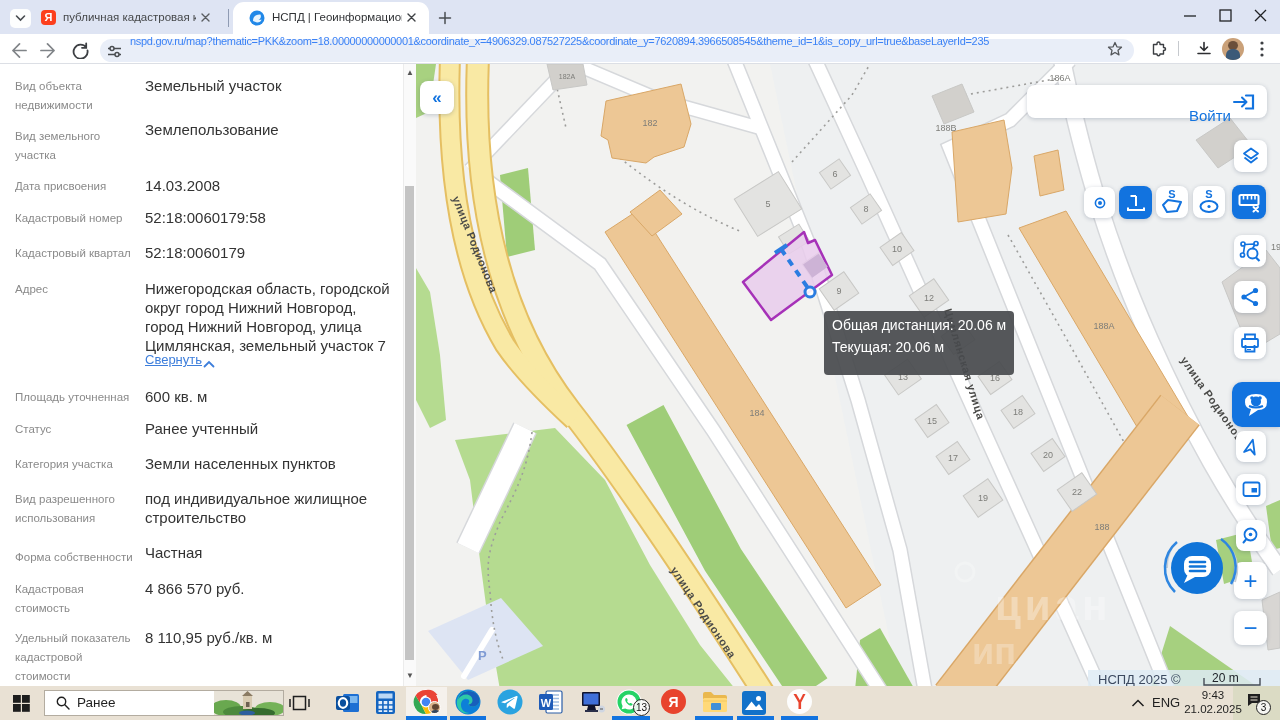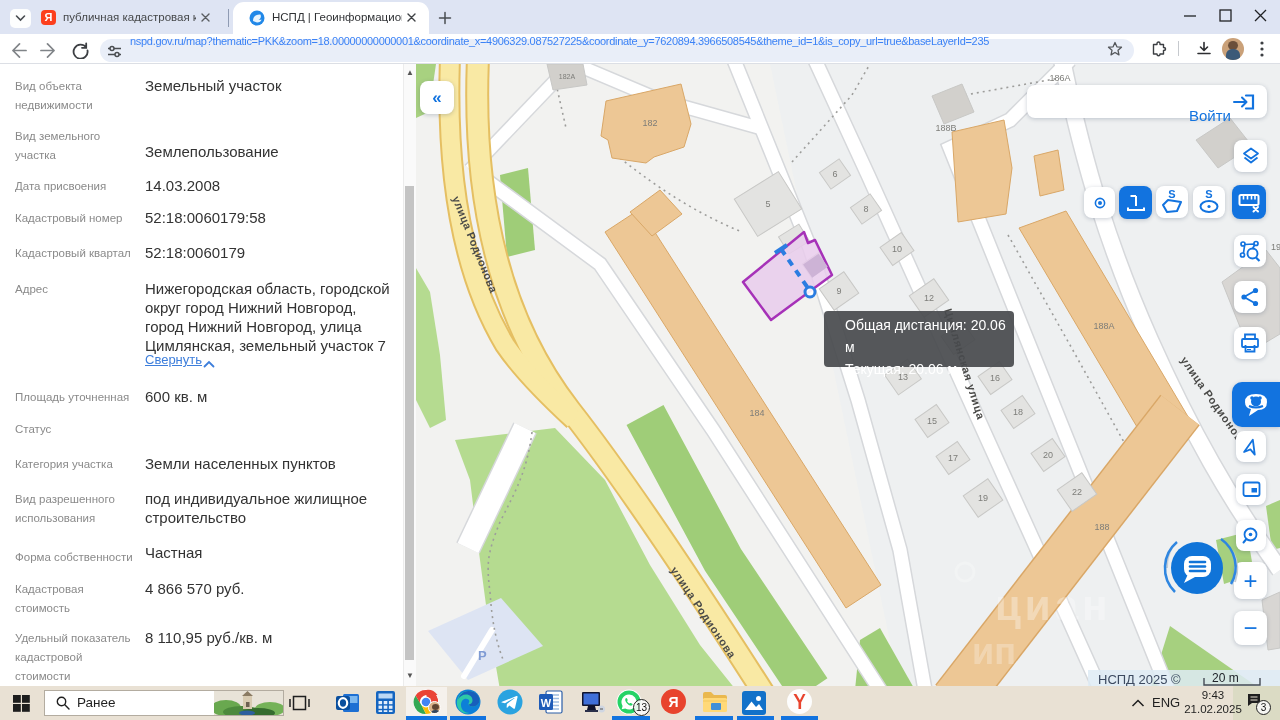--- a/index.html
+++ b/index.html
@@ -15,21 +15,21 @@
 
 #panel { position:absolute; left:0; top:64px; width:416px; height:622px; background:#ffffff; }
 .plabel { position:absolute; left:15px; font-size:11.5px; line-height:19px; color:#8a8a8a; }
 .pval { position:absolute; left:145px; font-size:15px; line-height:19px; color:#333333; width:260px; }
 #pscroll { position:absolute; left:403px; top:64px; width:13px; height:622px; background:#fafafa; border-left:1px solid #ececec; }
 #pthumb { position:absolute; left:405px; top:186px; width:9px; height:474px; background:#c4c4c4; }
 .sarrow { position:absolute; left:405px; width:10px; font-size:8px; color:#555; text-align:center; }
 
 .mapbtn { position:absolute; background:#fff; border-radius:8px; box-shadow:0 1px 4px rgba(40,60,90,0.25); display:flex; align-items:center; justify-content:center; }
 .mapbtn.blue { background:#1273df; }
-#tooltip { position:absolute; left:824px; top:311px; width:190px; height:56px; background:rgba(72,74,77,0.92); border-radius:4px; color:#fff; font-size:14px; line-height:22px; padding:3px 0 0 21px; }
+#tooltip { position:absolute; left:824px; top:311px; width:190px; height:64px; background:rgba(72,74,77,0.92); border-radius:4px; color:#fff; font-size:14px; line-height:22px; padding:3px 0 0 8px; }
 
 #taskbar { position:absolute; left:0; top:686px; width:1280px; height:34px; background:#e9e1d4; }
 .tbu { position:absolute; top:30px; height:4px; background:#1273df; }
 </style>
 </head>
 <body>
 <div id="root">
 
 <div id="tabstrip">
   <div class="abs" style="left:10px;top:9px;width:21px;height:19px;background:#fdfefe;border-radius:5px;"></div>
@@ -102,36 +102,37 @@
         <circle cx="7" cy="3" r="1.6"></circle>
         <circle cx="7" cy="9" r="1.6"></circle>
         <circle cx="7" cy="15" r="1.6"></circle>
       </g>
     </svg>
 
 <div id="panel">
   <div class="plabel" style="top:13px;">Вид объекта<br>недвижимости</div>
   <div class="pval" style="top:12px;">Земельный участок</div>
   <div class="plabel" style="top:63px;">Вид земельного<br>участка</div>
-  <div class="pval" style="top:78px;">Землепользование</div>
+  <div class="pval" style="top:56px;">Землепользование</div>
   <div class="plabel" style="top:113px;">Дата присвоения</div>
   <div class="pval" style="top:112px;">14.03.2008</div>
   <div class="plabel" style="top:145px;">Кадастровый номер</div>
   <div class="pval" style="top:144px;">52:18:0060179:58</div>
   <div class="plabel" style="top:180px;">Кадастровый квартал</div>
   <div class="pval" style="top:179px;">52:18:0060179</div>
   <div class="plabel" style="top:216px;">Адрес</div>
   <div class="pval" style="top:215px;">Нижегородская область, городской<br>округ город Нижний Новгород,<br>город Нижний Новгород, улица<br>Цимлянская, земельный участок 7</div>
   <div class="pval" style="top:286px;font-size:13px;color:#3d7edb;"><span style="text-decoration:underline;">Свернуть</span></div>
   <svg class="abs" style="left:203px;top:296px;" width="12" height="8" viewBox="0 0 12 8">
         <path d="M1.5 6.5 L6 2 L10.5 6.5" stroke="#3d7edb" stroke-width="1.8" fill="none" stroke-linecap="round"></path>
       </svg>
   <div class="plabel" style="top:324px;">Площадь уточненная</div>
   <div class="pval" style="top:323px;">600 кв. м</div>
   <div class="plabel" style="top:356px;">Статус</div>
+  <div class="pval" style="top:355px;">Ранее учтенный</div>
   <div class="plabel" style="top:391px;">Категория участка</div>
   <div class="pval" style="top:390px;">Земли населенных пунктов</div>
   <div class="plabel" style="top:426px;">Вид разрешенного<br>использования</div>
   <div class="pval" style="top:425px;">под индивидуальное жилищное<br>строительство</div>
   <div class="plabel" style="top:484px;text-align:right;">Форма собственности</div>
   <div class="pval" style="top:479px;">Частная</div>
   <div class="plabel" style="top:516px;">Кадастровая<br>стоимость</div>
   <div class="pval" style="top:515px;">4 866 570 руб.</div>
   <div class="plabel" style="top:565px;">Удельный показатель<br>кадастровой<br>стоимости</div>
   <div class="pval" style="top:564px;">8 110,95 руб./кв. м</div>

